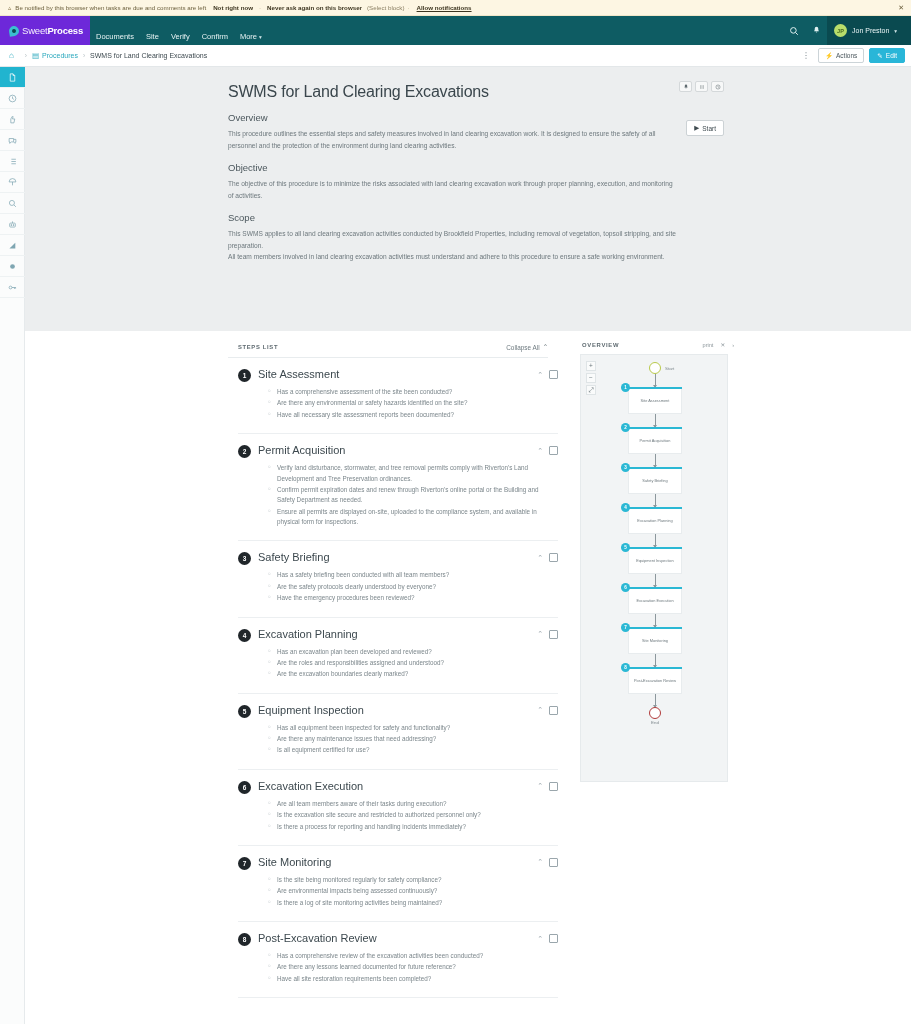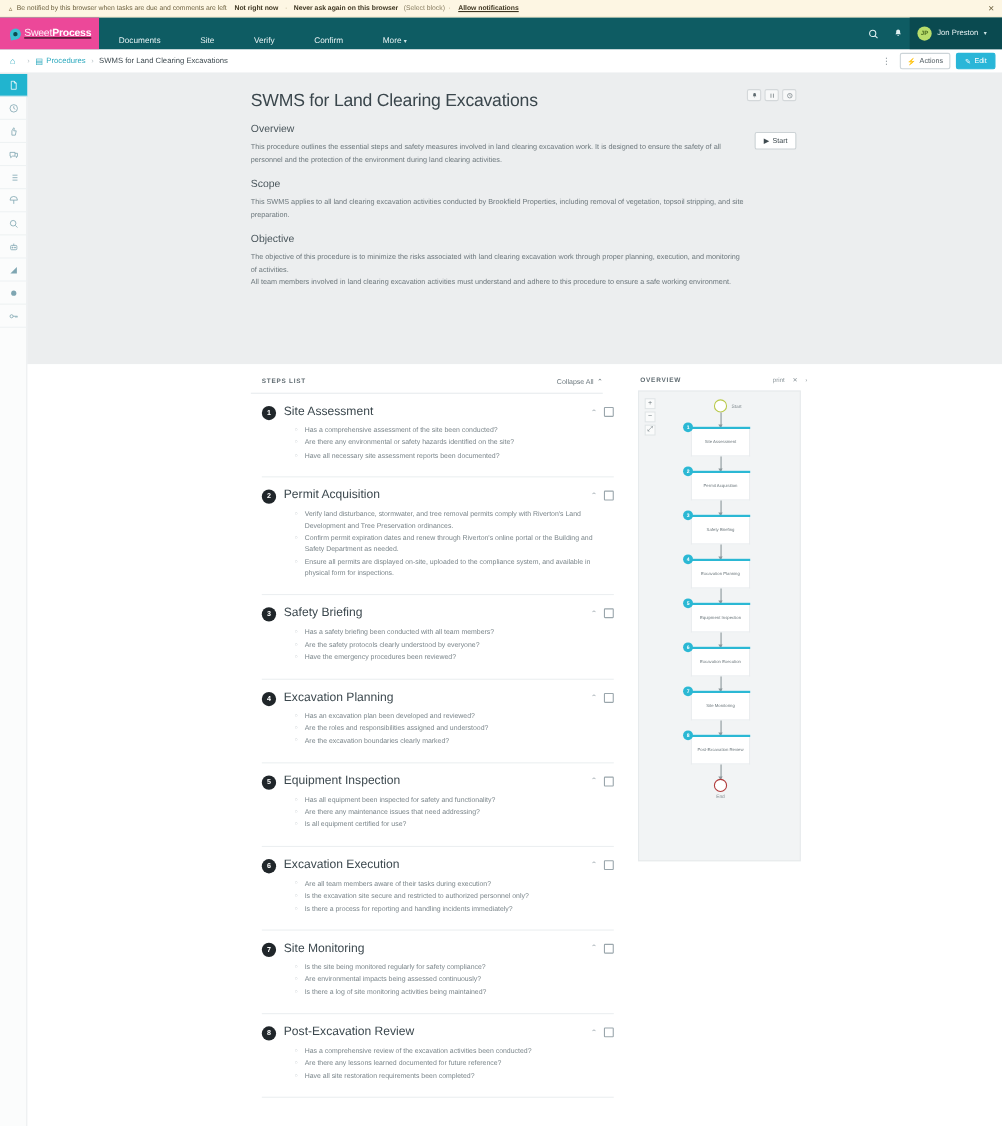--- a/index.html
+++ b/index.html
@@ -26,38 +26,38 @@
   .notif-link { font-weight: bold; color: #3d3520; text-decoration: underline; margin-left: 4px; cursor: pointer; }
   .notif-close { position: absolute; right: 7px; font-size: 7px; color: #6b5f3d; cursor: pointer; }
 
   
   .topnav {
     height: 29px; background: #0e5c63;
     display: flex; align-items: center;
     position: relative;
   }
   .logo-box {
-    width: 90px; height: 29px; background: #ec4899;
-    display: flex; align-items: center; padding-left: 9px; text-decoration: underline;
+    width: 90px; height: 29px; background: #6d28d9;
+    display: flex; align-items: center; padding-left: 9px;
   }
   .logo-mark {
     width: 10px; height: 10px; border-radius: 50% 50% 50% 0;
     background: #3bbfd0; margin-right: 3px; transform: rotate(-10deg);
     position: relative;
   }
   .logo-mark::after {
     content: ""; position: absolute; width: 4px; height: 4px;
     background: #0a4a50; border-radius: 50%; top: 3px; left: 3px;
   }
   .logo-text { font-size: 9.5px; color: #fff; letter-spacing: -0.2px; }
   .logo-text b { font-weight: bold; }
   .logo-text span.light { font-weight: 400; opacity: 0.92; }
   .nav-items { display: flex; align-items: center; height: 29px; }
   .nav-item {
-    font-size: 7.5px; color: #e6f2f3; padding: 0 18px;
+    font-size: 7.5px; color: #e6f2f3; padding: 0 6px;
     height: 18px; line-height: 29px; cursor: pointer; white-space: nowrap;
   }
   .nav-right {
     position: absolute; right: 0; top: 0; height: 29px;
     display: flex; align-items: center;
   }
   .nav-icon-btn {
     width: 22px; height: 29px; display: flex; align-items: center;
     justify-content: center; cursor: pointer; color: #dff0f1;
   }
@@ -426,26 +426,26 @@
           <span>Start</span>
         </div>
 
         <div class="doc-title">SWMS for Land Clearing Excavations</div>
 
         <div>
           <div class="doc-h2">Overview</div>
           <div class="doc-p">This procedure outlines the essential steps and safety measures involved in land clearing excavation work. It is designed to ensure the safety of all personnel and the protection of the environment during land clearing activities.</div>
         </div>
         <div>
+          <div class="doc-h2">Objective</div>
+          <div class="doc-p">The objective of this procedure is to minimize the risks associated with land clearing excavation work through proper planning, execution, and monitoring of activities.</div>
+        </div>
+        <div>
           <div class="doc-h2">Scope</div>
           <div class="doc-p">This SWMS applies to all land clearing excavation activities conducted by Brookfield Properties, including removal of vegetation, topsoil stripping, and site preparation.</div>
-        </div>
-        <div>
-          <div class="doc-h2">Objective</div>
-          <div class="doc-p">The objective of this procedure is to minimize the risks associated with land clearing excavation work through proper planning, execution, and monitoring of activities.</div>
         </div>
         <div>
           <div class="doc-p">All team members involved in land clearing excavation activities must understand and adhere to this procedure to ensure a safe working environment.</div>
         </div>
 
       </div>
     </div>
 
     <div class="lower">
 

